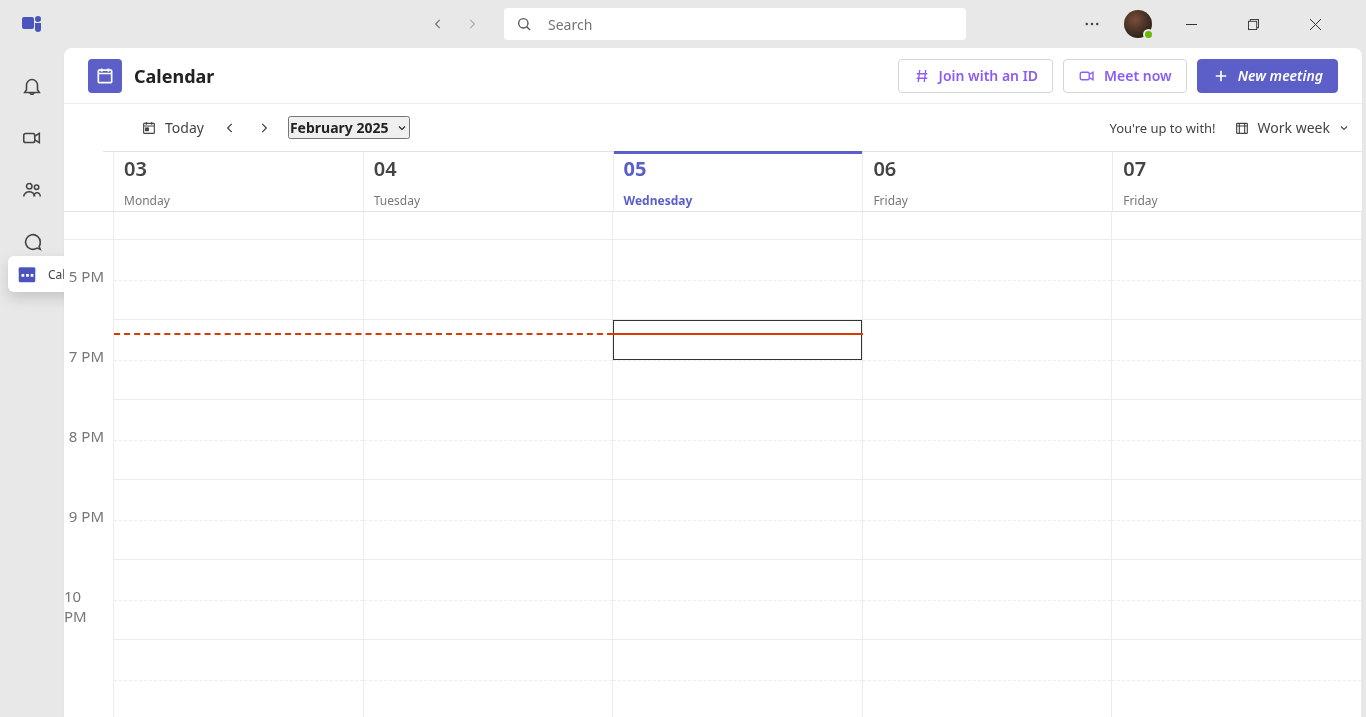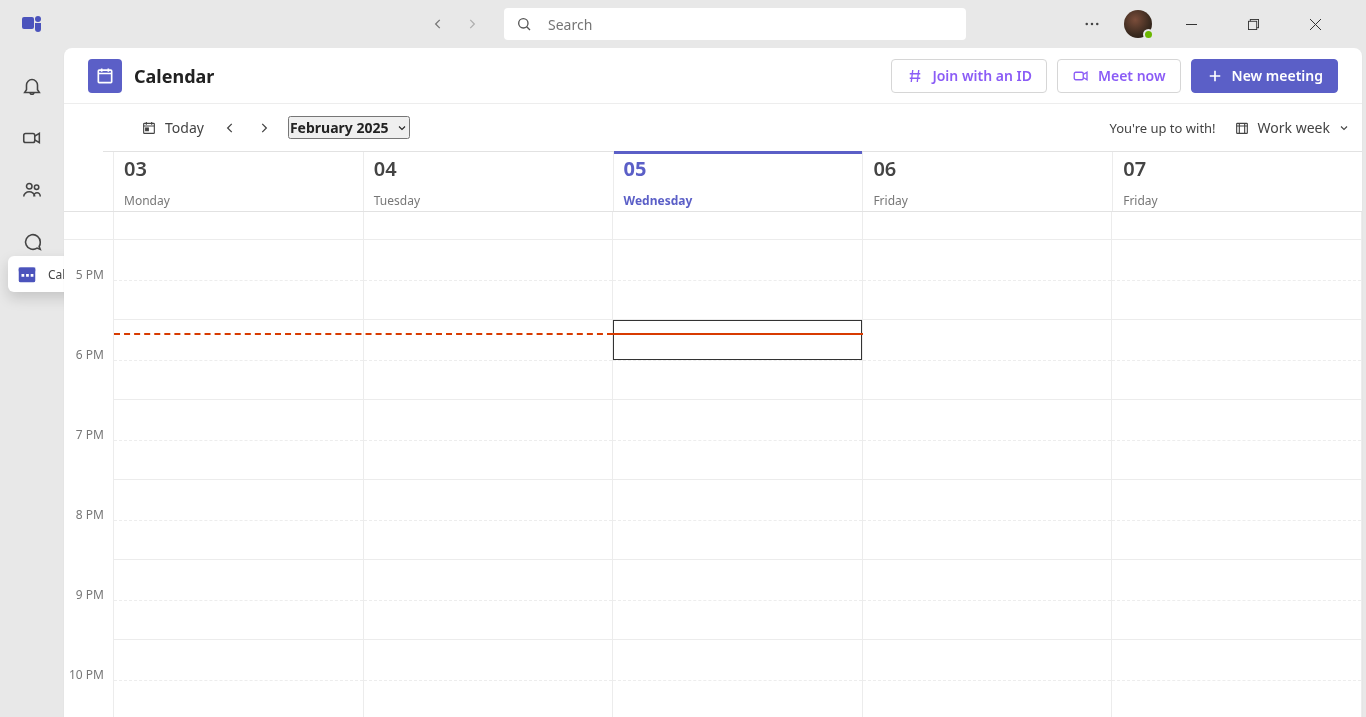--- a/index.html
+++ b/index.html
@@ -28,21 +28,21 @@
 
   
   .panel { position:absolute; left:64px; right:4px; top:48px; bottom:0; background:#fff; border-top-left-radius:8px; border-top-right-radius:8px; display:flex; flex-direction:column; box-shadow:0 1px 2px rgba(0,0,0,0.06);}
 
   .hdr1 { height:56px; display:flex; align-items:center; padding:0 24px; gap:12px; border-bottom:1px solid #ededed; }
   .cal-badge { width:34px;height:34px;background:#5b5fc7;border-radius:4px;display:flex;align-items:center;justify-content:center;color:#fff;}
   .title { font-size:18px; font-weight:700; color:#222;}
   .hdr1-right{margin-left:auto;display:flex;gap:10px;}
   .btn{height:34px;display:flex;align-items:center;gap:8px;padding:0 14px;border:1px solid #d6d6d6;background:#fff;border-radius:4px;font-weight:600;font-size:14px;color:#8b5cf6;cursor:pointer;}
   .btn svg{width:18px;height:18px;}
-  .btn.primary{background:#5b5fc7;border-color:#5b5fc7;color:#fff;}
+  .btn.primary{background:#5b5fc7;border-color:#5b5fc7;color:#fff;font-style:italic;}
 
   .hdr2{height:48px;display:flex;align-items:center;padding:0 12px 0 32px;gap:6px;border-bottom:1px solid #e2e2e2;margin-left:39px;}
   .today-btn{display:flex;align-items:center;gap:8px;color:#444;font-size:14px;border:none;background:transparent;padding:6px;border-radius:4px;}
   .mini-arrow{width:28px;height:28px;display:flex;align-items:center;justify-content:center;border:none;background:transparent;color:#444;border-radius:4px;}
   .month{font-size:14px;font-weight:700;color:#222;margin-left:4px;display:flex;align-items:center;gap:8px;}
   .hdr2-right{margin-left:auto;display:flex;align-items:center;gap:18px;}
   .status-text{font-size:13px;color:#444;}
   .view-picker{display:flex;align-items:center;gap:8px;color:#444;font-size:14px;border:none;background:transparent;}
 
   .dayhdr{height:60px;display:flex;border-bottom:1px solid #e2e2e2;}
@@ -50,21 +50,21 @@
   .daycell{flex:1;padding:6px 10px;border-right:1px solid #ececec;position:relative;}
   .daycell:last-child{border-right:none;}
   .daynum{font-size:20px;font-weight:600;color:#444;line-height:1.1;}
   .dayname{font-size:12px;color:#777;margin-top:12px;}
   .daycell.today .daynum,.daycell.today .dayname{color:#5b5fc7;font-weight:700;}
   .daycell.today::before{content:"";position:absolute;left:0;right:0;top:-1px;height:3px;background:#5b5fc7;}
 
   .grid{flex:1;overflow:hidden;display:flex;position:relative;}
   .timecol{width:50px;flex:none;border-right:1px solid #ececec;padding-top:0;}
   .timeslot{height:80px;position:relative;}
-  .timeslot span{position:absolute;top:26px;right:9px;font-size:12px;color:#777;}
+  .timeslot span{position:absolute;top:26px;right:9px;font-size:15px;color:#777;}
   .cal-cols{flex:1;display:flex;position:relative;}
   .calcol{flex:1;border-right:1px solid #ececec;position:relative;}
   .calcol:last-child{border-right:none;}
   .row{height:80px;border-bottom:1px solid #ececec;position:relative;}
   .row::after{content:"";position:absolute;left:0;right:0;top:40px;border-top:1px dashed #ededed;}
   .shortrow{height:28px;border-bottom:1px solid #ececec;}
 
   .nowline{position:absolute;left:0;height:0;border-top:2px dashed #d83b01;z-index:5;}
   .nowline.solid{border-top:2px solid #d83b01;}
   .sel-box{position:absolute;border:1px solid #333;pointer-events:none;}
@@ -282,23 +282,20 @@
     </div>
   </div>
 
   <div class="grid">
     <div class="timecol">
       <div class="shortrow"></div>
       <div class="timeslot">
           <span>5 PM</span>
         </div>
       <div class="timeslot">
-          <span>6 PM</span>
-        </div>
-      <div class="timeslot">
           <span>7 PM</span>
         </div>
       <div class="timeslot">
           <span>8 PM</span>
         </div>
       <div class="timeslot">
           <span>9 PM</span>
         </div>
       <div class="timeslot">
           <span>10 PM</span>

